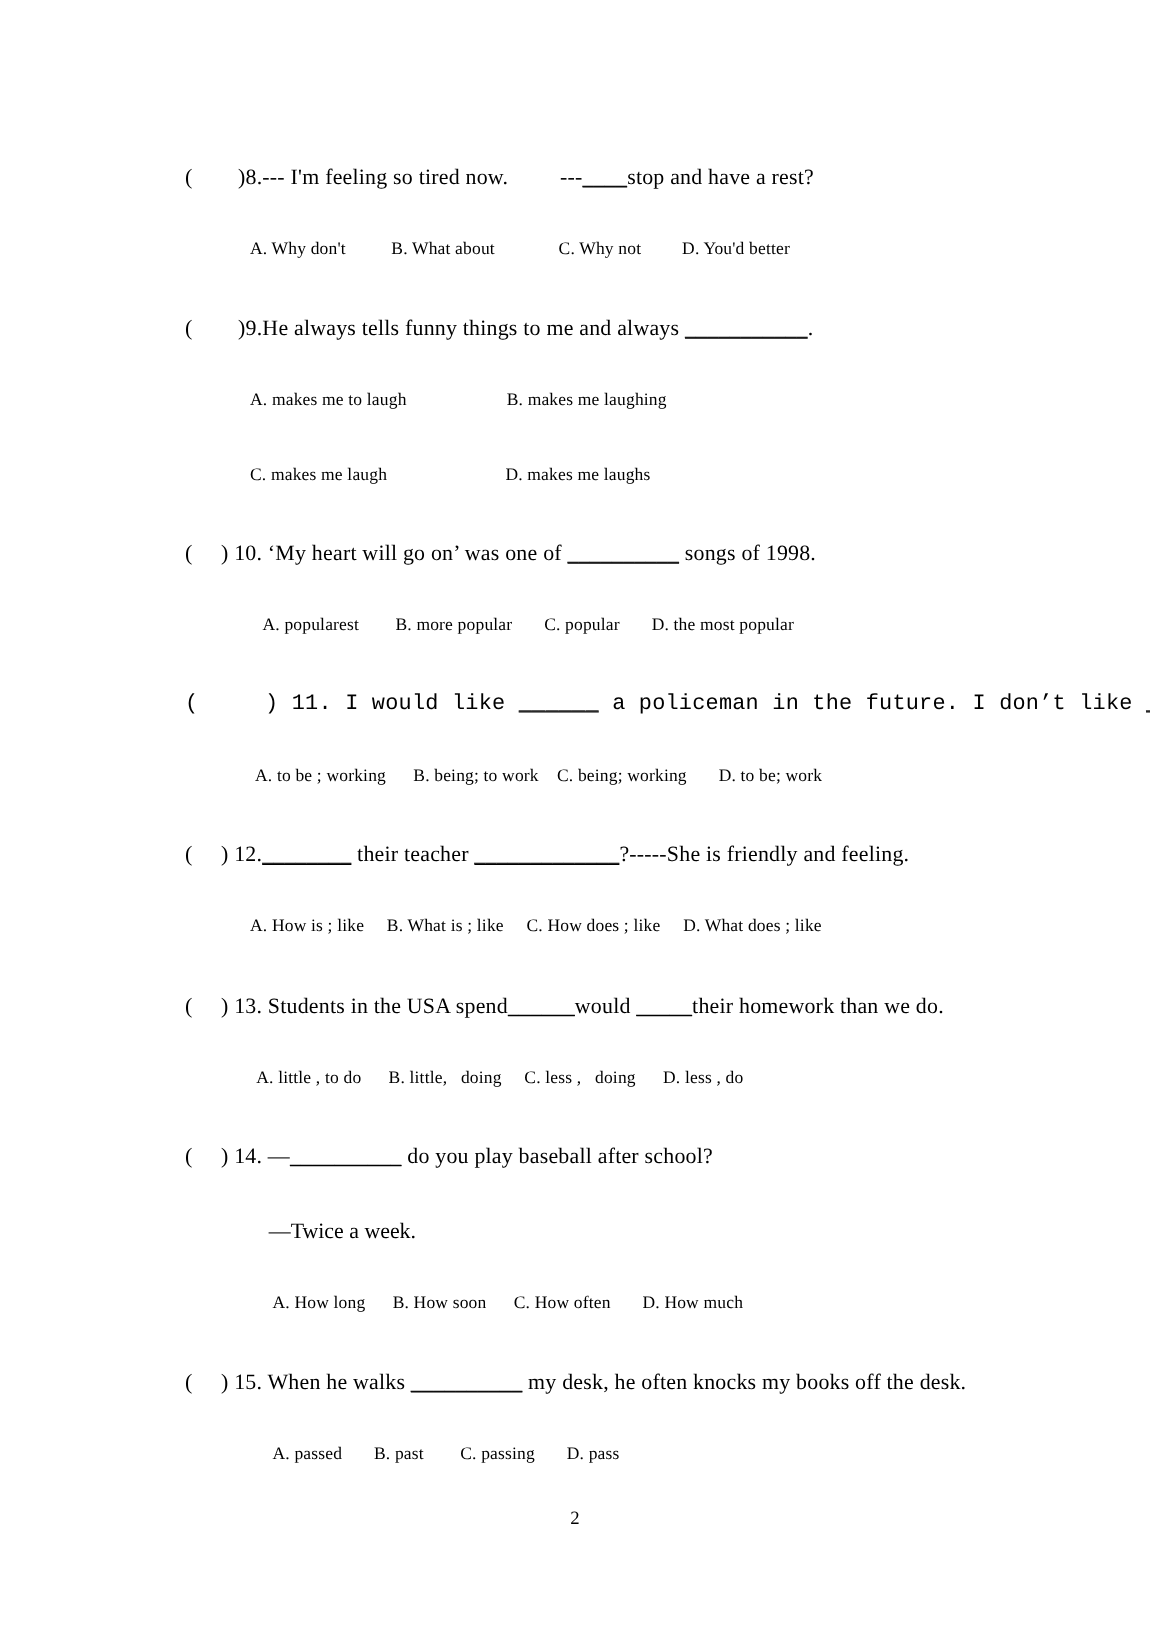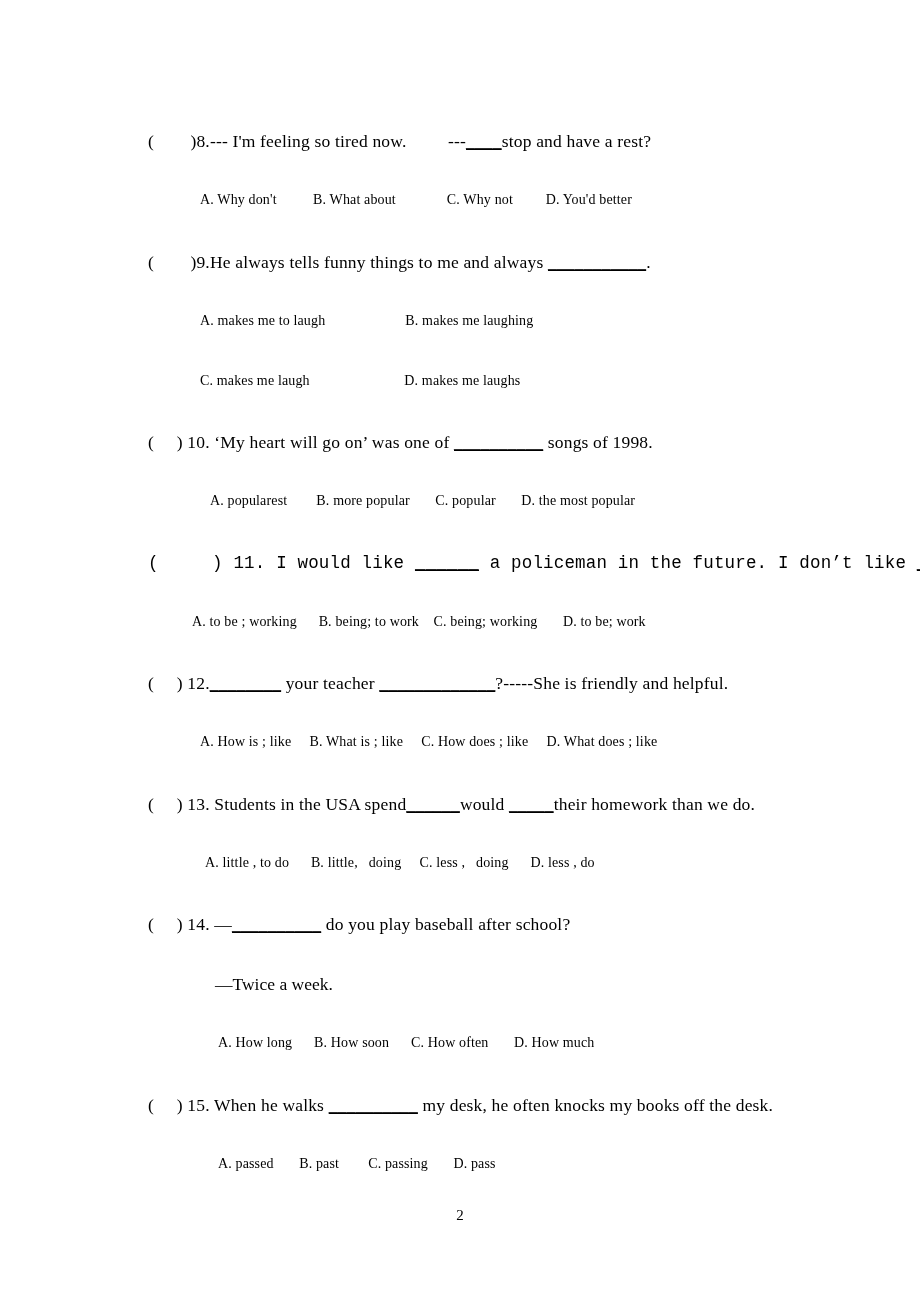--- a/index.html
+++ b/index.html
@@ -95,25 +95,25 @@
       <div class="opts" style="left:200px; top:374px;">C. makes me laugh                          D. makes me laughs</div>
     </div>
 
     <div class="q-block">
       <div class="stem" style="left:148px; top:434px;"><span>(     ) 10.</span><span> </span><span>‘My heart will go on’ was one of</span><span> </span><span class="blank">__________</span><span> </span><span>songs of 1998.</span></div>
       <div class="opts" style="left:210px; top:494px;">A. popularest        B. more popular       C. popular       D. the most popular</div>
     </div>
 
     <div class="q-block">
       <div class="stem" style="left:148px; top:555px;font-family:Liberation Mono, monospace;"><span>(     ) 11.</span><span> </span><span>I would like</span><span> </span><span class="blank">______</span><span> </span><span>a policeman in the future. I don’t like</span><span> </span><span class="blank">______</span><span>in the factory .</span></div>
-      <div class="opts" style="left:192px; top:615px;">A. to be ; working      B. being; to work    C. being; working       D. to be; work</div>
+      <div class="opts" style="left:204px; top:615px;">A. to be ; working      B. being; to work    C. being; working       D. to be; work</div>
     </div>
 
     <div class="q-block">
-      <div class="stem" style="left:148px; top:675px;"><span>(     ) 12.</span><span class="blank">________</span><span> </span><span>your teacher</span><span> </span><span class="blank">_____________</span><span>?-----She is friendly and helpful.</span></div>
+      <div class="stem" style="left:148px; top:675px;"><span>(     ) 12.</span><span class="blank">________</span><span> </span><span>their teacher</span><span> </span><span class="blank">_____________</span><span>?-----She is friendly and feeling.</span></div>
       <div class="opts" style="left:200px; top:735px;">A. How is ; like     B. What is ; like     C. How does ; like     D. What does ; like</div>
     </div>
 
     <div class="q-block">
       <div class="stem" style="left:148px; top:796px;"><span>(     ) 13.</span><span> </span><span>Students in the USA spend</span><span class="blank">______</span><span>would</span><span> </span><span class="blank">_____</span><span>their homework than we do.</span></div>
       <div class="opts" style="left:205px; top:856px;">A. little , to do      B. little,   doing     C. less ,   doing      D. less , do</div>
     </div>
 
     <div class="q-block">
       <div class="stem" style="left:148px; top:916px;"><span>(     ) 14.</span><span> </span><span>—</span><span class="blank">__________</span><span> </span><span>do you play baseball after school?</span></div>

